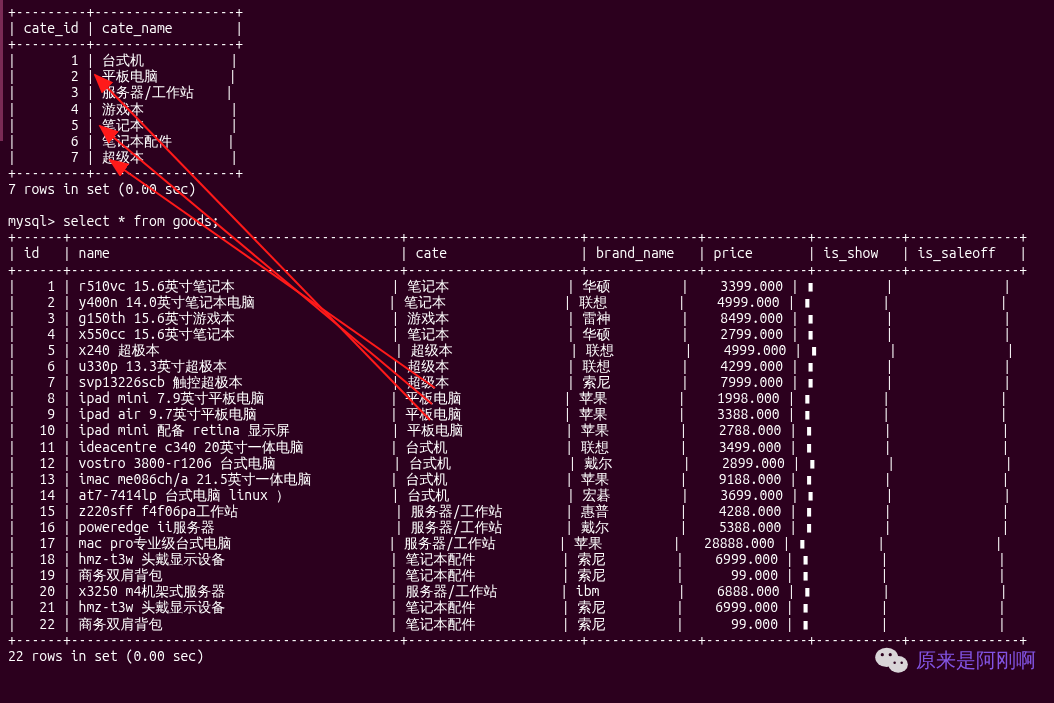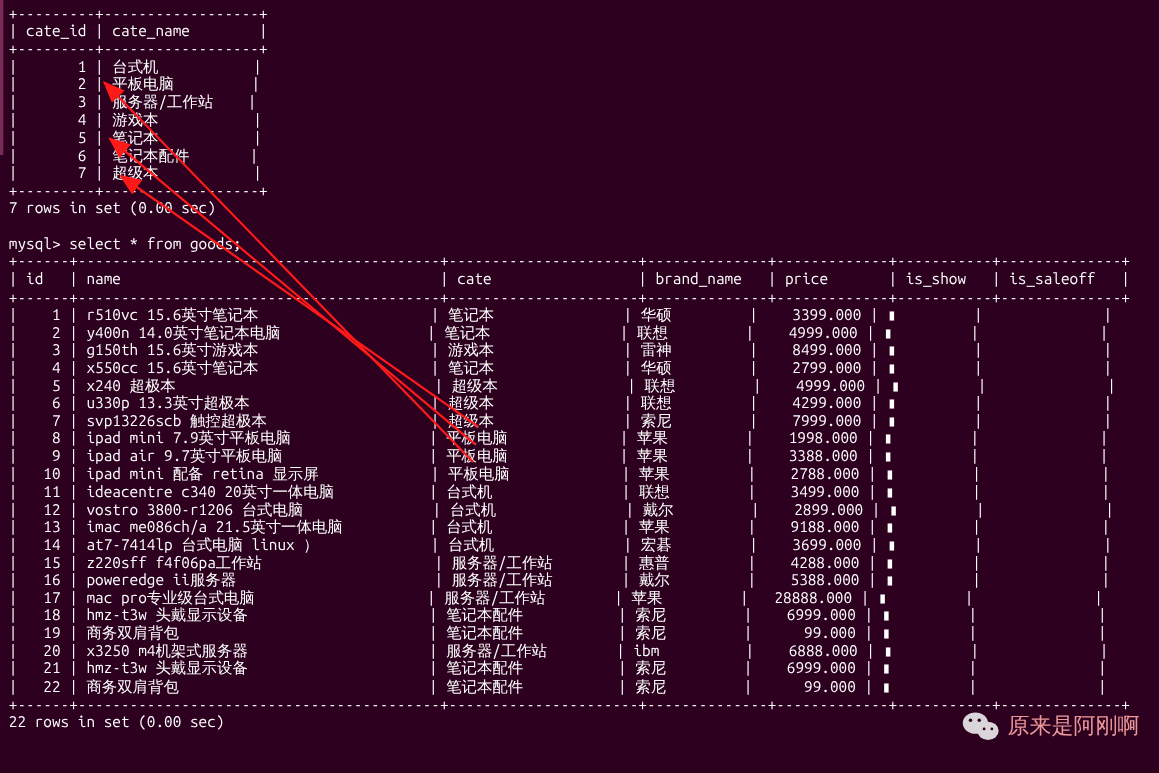--- a/index.html
+++ b/index.html
@@ -19,21 +19,21 @@
     padding: 4px 8px;
     white-space: pre;
   }
   .watermark {
     position: absolute;
     right: 18px;
     bottom: 28px;
     display: flex;
     align-items: center;
     gap: 6px;
-    color: #fca5a5;
+    color: #8b5cf6;
     font-family: sans-serif;
     font-size: 20px;
     font-weight: 500;
     opacity: 0.92;
   }
   .watermark .wechat-icon {
     width: 36px;
     height: 30px;
     position: relative;
   }

